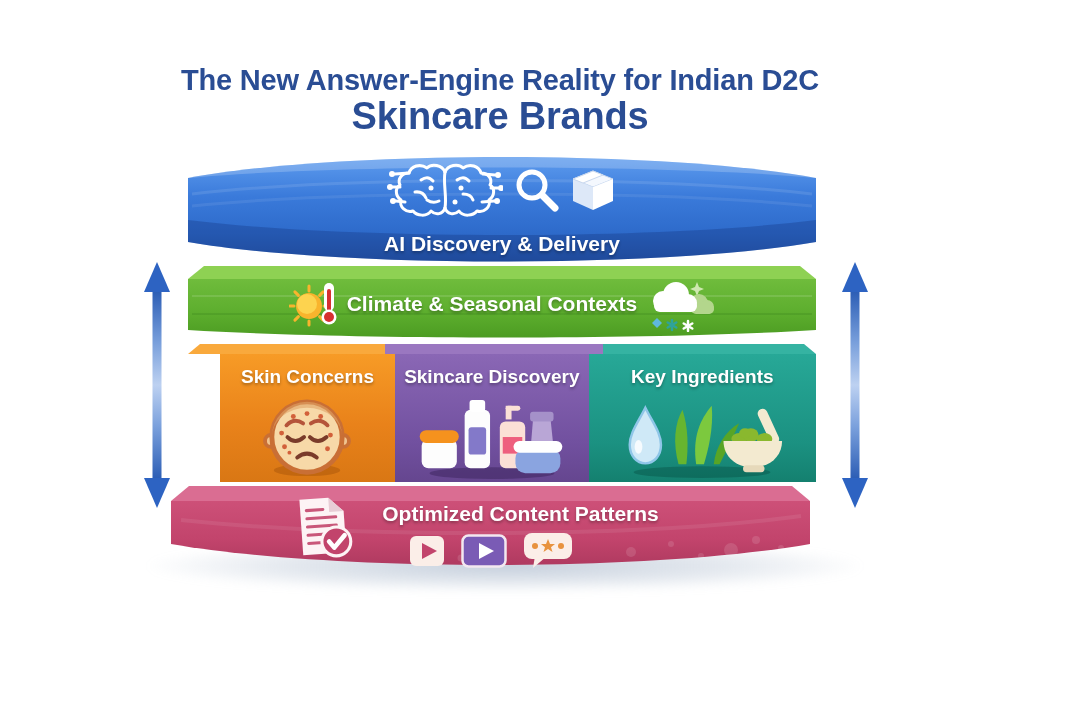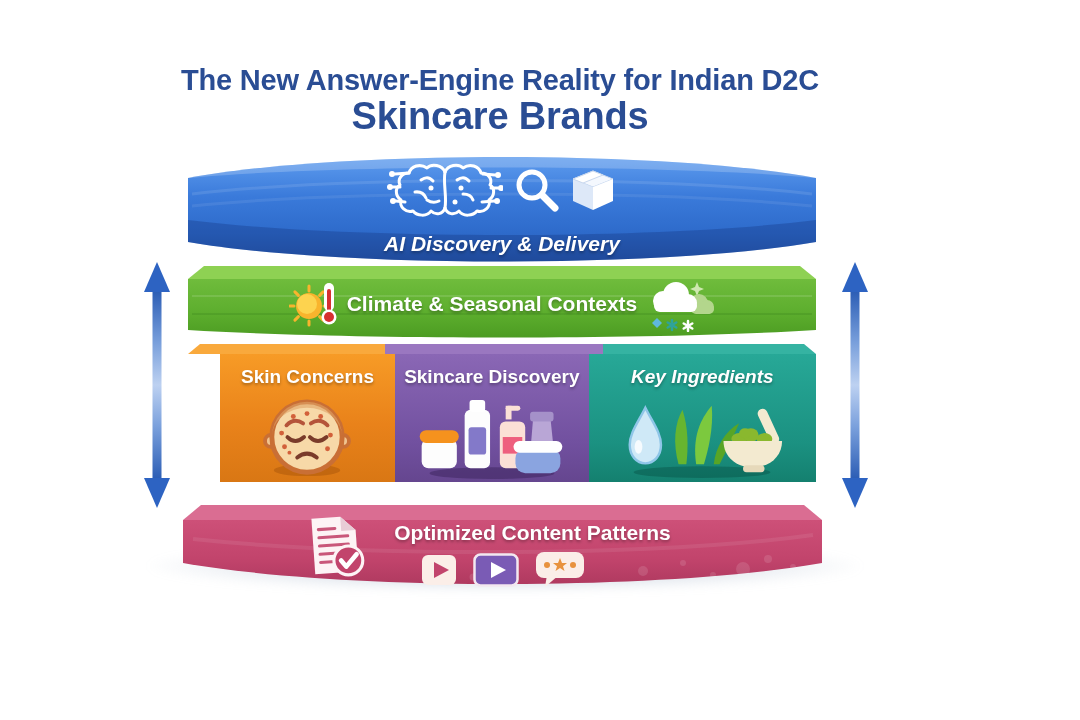--- a/index.html
+++ b/index.html
@@ -49,21 +49,21 @@
 
 <div class="canvas">
 
   <div class="title-wrap">
     <div class="title-line1">The New Answer-Engine Reality for Indian D2C</div>
     <div class="title-line2">Skincare Brands</div>
   </div>
 
   <div class="shadow-ellipse"></div>
 
-  <div class="layer" style="left:188px; top:148px; width:628px; height:122px;font-style:italic;">
+  <div class="layer" style="left:188px; top:148px; width:628px; height:122px;">
     <svg class="bg" width="628" height="122" viewBox="0 0 628 122" preserveAspectRatio="none">
       <defs>
         <linearGradient id="blueGrad" x1="0" y1="0" x2="0" y2="1">
           <stop offset="0" stop-color="#5e9cee"></stop>
           <stop offset="0.38" stop-color="#3a7ada"></stop>
           <stop offset="0.72" stop-color="#2e6bcb"></stop>
           <stop offset="1" stop-color="#2757ab"></stop>
         </linearGradient>
       </defs>
       <path d="M0,30 C150,2 478,2 628,30 L628,94 C478,120 150,120 0,94 Z" fill="url(#blueGrad)"></path>
@@ -230,21 +230,21 @@
             <rect x="90" y="10" width="6" height="14" fill="#fbe0d6"></rect>
             <rect x="90" y="10" width="15" height="5" rx="2.5" fill="#fbe0d6"></rect>
             <rect x="87" y="42" width="20" height="17" fill="#ee5f7e"></rect>
             <rect x="4" y="44" width="36" height="30" rx="7" fill="#fdfdfd"></rect>
             <rect x="2" y="35" width="40" height="13" rx="6.5" fill="#f5921e"></rect>
             <rect x="100" y="54" width="46" height="25" rx="10" fill="#8aa4e0"></rect>
             <rect x="98" y="46" width="50" height="12" rx="6" fill="#ffffff"></rect>
           </svg>
         </div>
       </div>
-      <div class="cat-section" style="width:256px; background:linear-gradient(180deg,#27a897,#1b9181 70%,#14806f);font-style:italic;">
+      <div class="cat-section" style="width:256px; background:linear-gradient(180deg,#27a897,#1b9181 70%,#14806f);">
         <div class="cat-title white-label">Key Ingredients</div>
         <div class="cat-icon">
           <svg width="172" height="84" viewBox="0 0 172 86">
             <ellipse cx="86" cy="78" rx="70" ry="6" fill="rgba(0,60,50,0.30)"></ellipse>
             <path d="M28,12 C20,28 12,38 12,50 C12,61 19,69 28,69 C37,69 44,61 44,50 C44,38 36,28 28,12 Z" fill="#cfe9f7" stroke="#8fc6e8" stroke-width="2.5"></path>
             <ellipse cx="21" cy="52" rx="4" ry="7" fill="#ffffff" opacity="0.8"></ellipse>
             <path d="M62,70 C56,48 58,28 66,14 C72,32 72,52 70,70 Z" fill="#67b52f"></path>
             <path d="M80,70 C76,42 84,24 96,10 C98,34 92,56 88,70 Z" fill="#7cc93e"></path>
             <path d="M98,70 C100,52 110,36 124,28 C116,46 108,62 104,70 Z" fill="#58a526"></path>
             <line x1="148" y1="18" x2="160" y2="44" stroke="#f3ead0" stroke-width="10" stroke-linecap="round"></line>
@@ -255,21 +255,21 @@
                 <ellipse cx="130" cy="38" rx="6" ry="5"></ellipse>
             </g>
             <path d="M108,46 L168,46 C168,62 155,73 138,73 C121,73 108,62 108,46 Z" fill="#f3ead0"></path>
             <rect x="128" y="71" width="22" height="7" rx="3.5" fill="#e6d9ba"></rect>
           </svg>
         </div>
       </div>
     </div>
   </div>
 
-  <div class="layer" style="left:183px; top:486px; width:639px; height:92px;margin-top:19px;">
+  <div class="layer" style="left:171px; top:486px; width:639px; height:92px;">
     <svg class="bg" width="639" height="92" viewBox="0 0 639 92" preserveAspectRatio="none">
       <defs>
         <linearGradient id="pinkGrad" x1="0" y1="0" x2="0" y2="1">
           <stop offset="0" stop-color="#cd5078"></stop>
           <stop offset="0.6" stop-color="#c2446c"></stop>
           <stop offset="1" stop-color="#b03a60"></stop>
         </linearGradient>
       </defs>
       <path d="M18,0 L621,0 L639,15 L0,15 Z" fill="#da6d92"></path>
       <path d="M0,15 L639,15 L639,58 C480,86 160,86 0,58 Z" fill="url(#pinkGrad)"></path>

